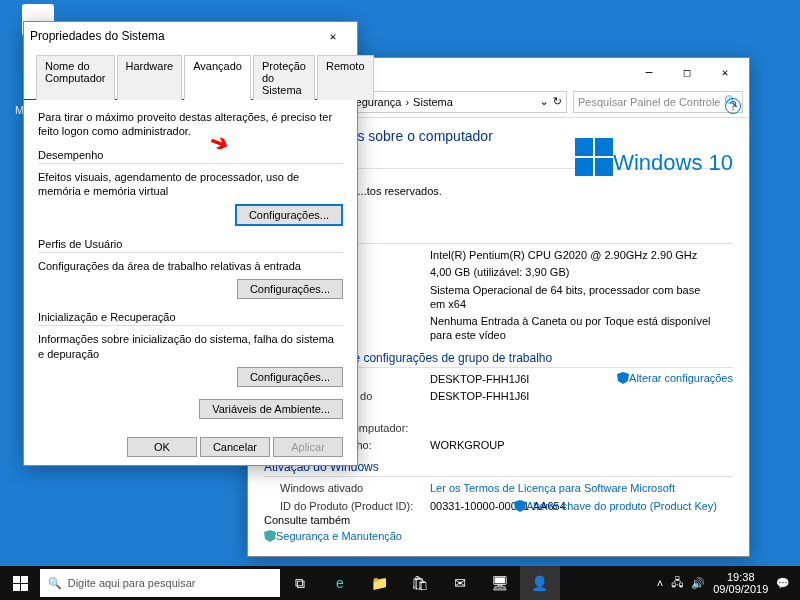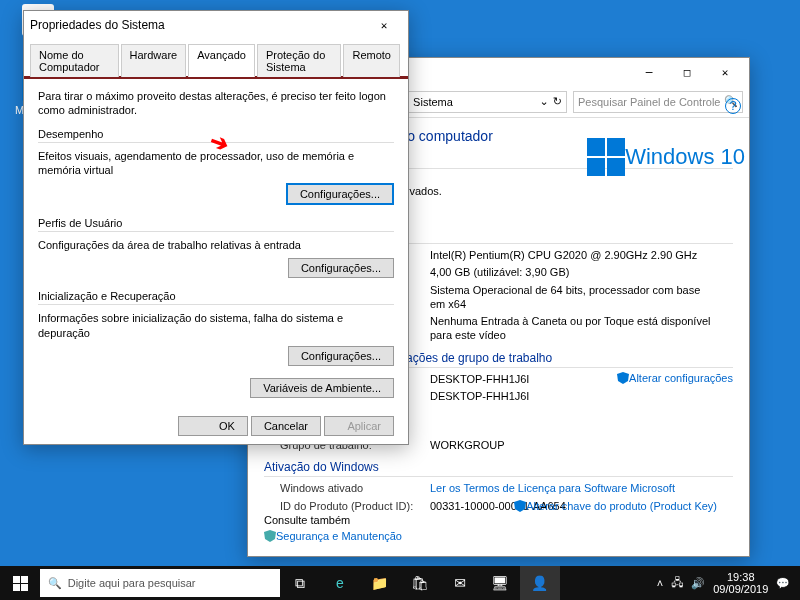--- a/index.html
+++ b/index.html
@@ -4,47 +4,47 @@
 <style>
 *{box-sizing:border-box;margin:0;padding:0;font-family:"Segoe UI",Tahoma,sans-serif;font-size:11px}
 body{width:800px;height:600px;background:#1e7dd2;overflow:hidden;position:relative}
 .desktop-icon{position:absolute;width:60px;text-align:center;color:#fff;font-size:10px}
 .desktop-icon .ic{width:32px;height:32px;margin:0 auto 2px;background:#fff;border-radius:3px}
 .win{position:absolute;background:#fff;border:1px solid #888;box-shadow:0 4px 20px rgba(0,0,0,.3)}
 .titlebar{display:flex;align-items:center;height:28px;padding:0 6px;background:#fff}
 .titlebar .ttl{flex:1;font-size:12px}
 .winbtns{display:flex;gap:2px}
 .winbtn{width:36px;height:22px;display:flex;align-items:center;justify-content:center;font-family:monospace}
-.tabs{display:flex;padding:4px 6px 0;background:#fff;border-bottom:3px solid #7f1d1d}
+.tabs{display:flex;padding:4px 12px 0;background:#fff;border-bottom:1px solid #7f1d1d}
 .tab{padding:4px 8px;border:1px solid #ccc;border-bottom:none;margin-right:2px;background:#f0f0f0;font-size:11px;position:relative;top:1px}
 .tab.active{background:#fff;border-bottom:1px solid #fff}
 .dlgbody{padding:10px 14px;background:#fff}
 .note{margin-bottom:10px;line-height:1.3}
 .group{margin-bottom:12px}
 .group .gtitle{margin-bottom:2px}
 .group .gdesc{margin-bottom:6px;line-height:1.3}
 .group hr{border:none;border-top:1px solid #ddd;margin-bottom:6px}
 .btnrow{text-align:right}
-.btn{display:inline-block;padding:3px 12px;border:1px solid #999;background:#e1e1e1;font-size:11px;min-width:70px;text-align:right}
+.btn{display:inline-block;padding:3px 12px;border:1px solid #999;background:#e1e1e1;font-size:11px;min-width:70px;text-align:center}
 .btn.hl{border:2px solid #0078d7}
 .btn.dis{color:#999}
 .dlgfooter{text-align:right;padding:8px 14px}
 .arrow{position:absolute;left:210px;top:130px;color:red;font-size:22px;font-weight:bold;transform:rotate(20deg);pointer-events:none}
 .syswin{left:247px;top:57px;width:503px;height:500px}
 .sys-toolbar{display:flex;align-items:center;height:32px;border-bottom:1px solid #ddd;padding:0 6px;gap:6px}
 .navarr{font-size:14px;color:#999;padding:0 4px}
 .breadcrumb{flex:1;display:flex;align-items:center;border:1px solid #ccc;height:22px;padding:0 4px;gap:4px;font-size:11px}
 .searchbox{width:170px;border:1px solid #ccc;height:22px;padding:0 4px;color:#888;font-size:11px;display:flex;align-items:center}
 .syscontent{padding:10px 16px;position:relative}
 .syscontent h2{color:#003399;font-size:14px;font-weight:normal;margin-bottom:8px}
 .syscontent h3{color:#003399;font-size:12px;font-weight:normal;margin:8px 0 4px;border-bottom:1px solid #e0e0e0;padding-bottom:2px}
 .kv{display:flex;margin:3px 16px;font-size:11px;line-height:1.3}
 .kv .k{width:150px;color:#333}
 .kv .v{flex:1}
-.winlogo{position:absolute;right:4px;top:20px;display:flex;align-items:center;}
+.winlogo{position:absolute;right:16px;top:20px;display:flex;align-items:flex-end;}
 .winlogo .sq{display:grid;grid-template-columns:18px 18px;grid-template-rows:18px 18px;gap:2px}
 .winlogo .sq div{background:#0078d7}
 .winlogo .txt{font-size:22px;color:#0078d7;font-weight:300}
 .link{color:#0066cc}
 .help{position:absolute;right:8px;top:40px;color:#0078d7;font-size:13px;border:1px solid #0078d7;border-radius:50%;width:16px;height:16px;text-align:center;line-height:14px}
 .sidelinks{position:absolute;left:260px;top:510px;font-size:11px}
 .sidelinks div{margin:4px 4px}
 .taskbar{position:absolute;bottom:0;left:0;right:0;height:34px;background:#111;display:flex;align-items:center;color:#fff}
 .start{width:40px;height:34px;display:flex;align-items:center;justify-content:center}
 .start .sq{display:grid;grid-template-columns:7px 7px;grid-template-rows:7px 7px;gap:1px}
@@ -169,21 +169,21 @@
 
 <div class="sidelinks">
   <div>Consulte também</div>
   <div class="link">
     <svg class="shd">
         <path d="M6 0 L12 2 L11 9 L6 12 L1 9 L0 2 Z" fill="#4aa"></path>
       </svg><span>Segurança e Manutenção</span>
   </div>
 </div>
 
-<div class="win" style="left:23px;top:10px;width:386px">
+<div class="win" style="left:23px;top:21px;width:335px">
   <div class="titlebar">
     <span class="ttl">Propriedades do Sistema</span>
     <div class="winbtn">✕</div>
   </div>
   <div class="tabs" id="dlgtabs">
       <span class="tab">Nome do Computador</span>
       <span class="tab">Hardware</span>
       <span class="tab active">Avançado</span>
       <span class="tab">Proteção do Sistema</span>
       <span class="tab">Remoto</span>

